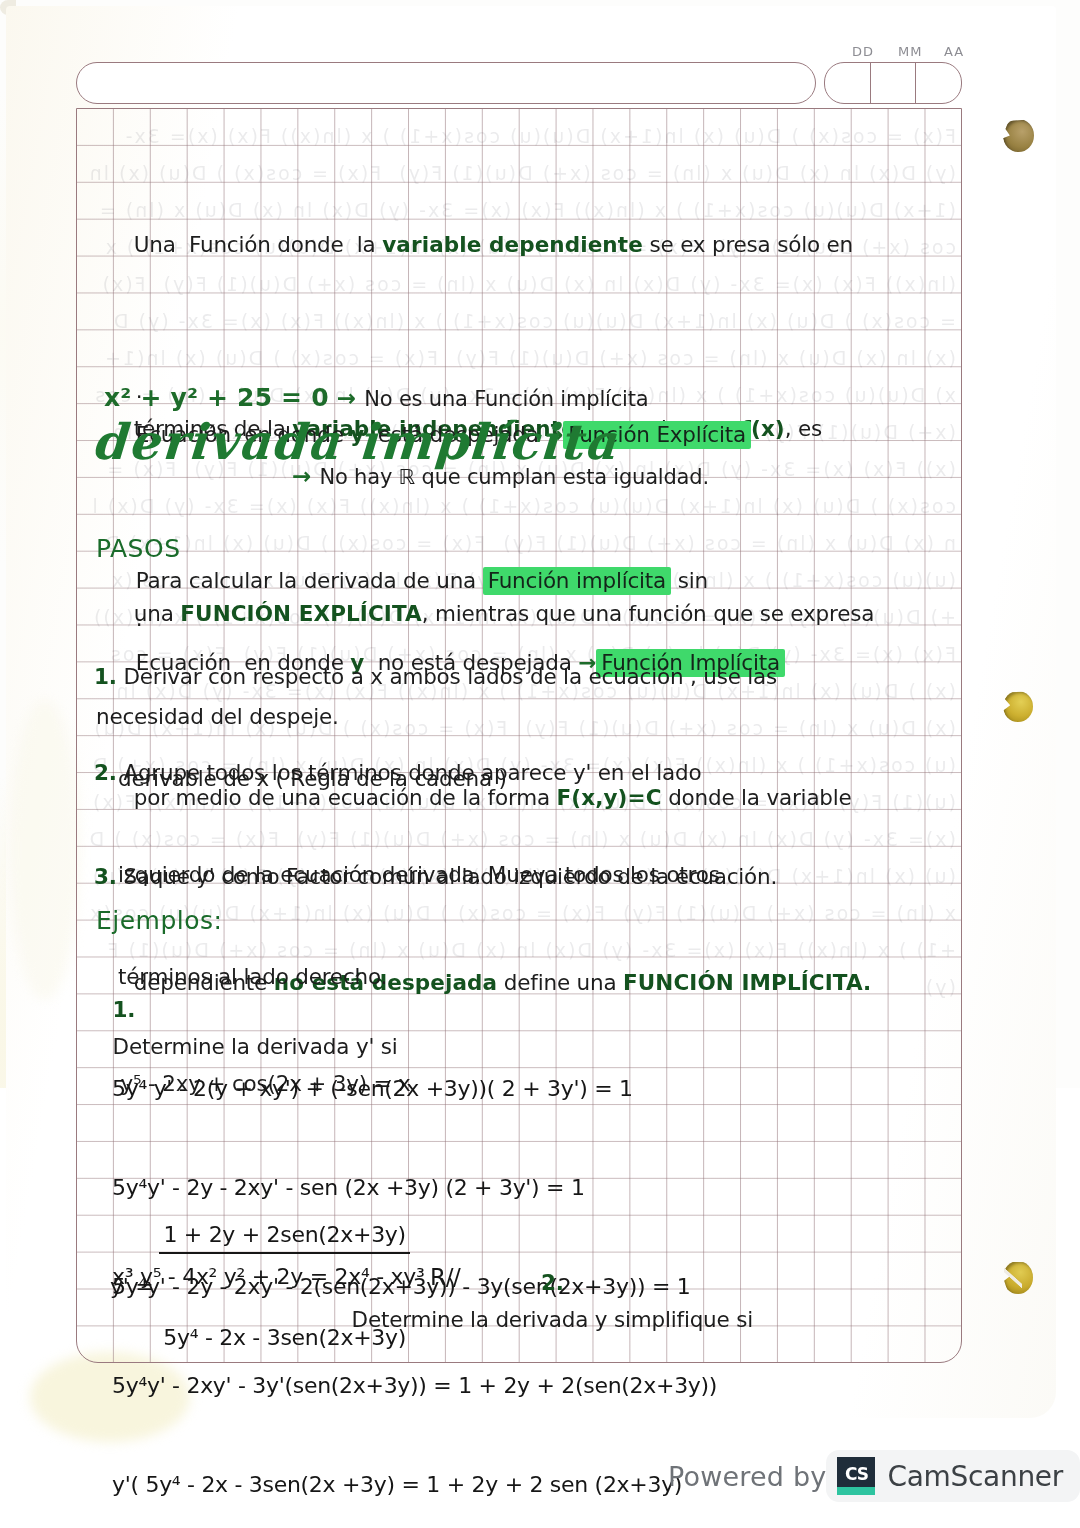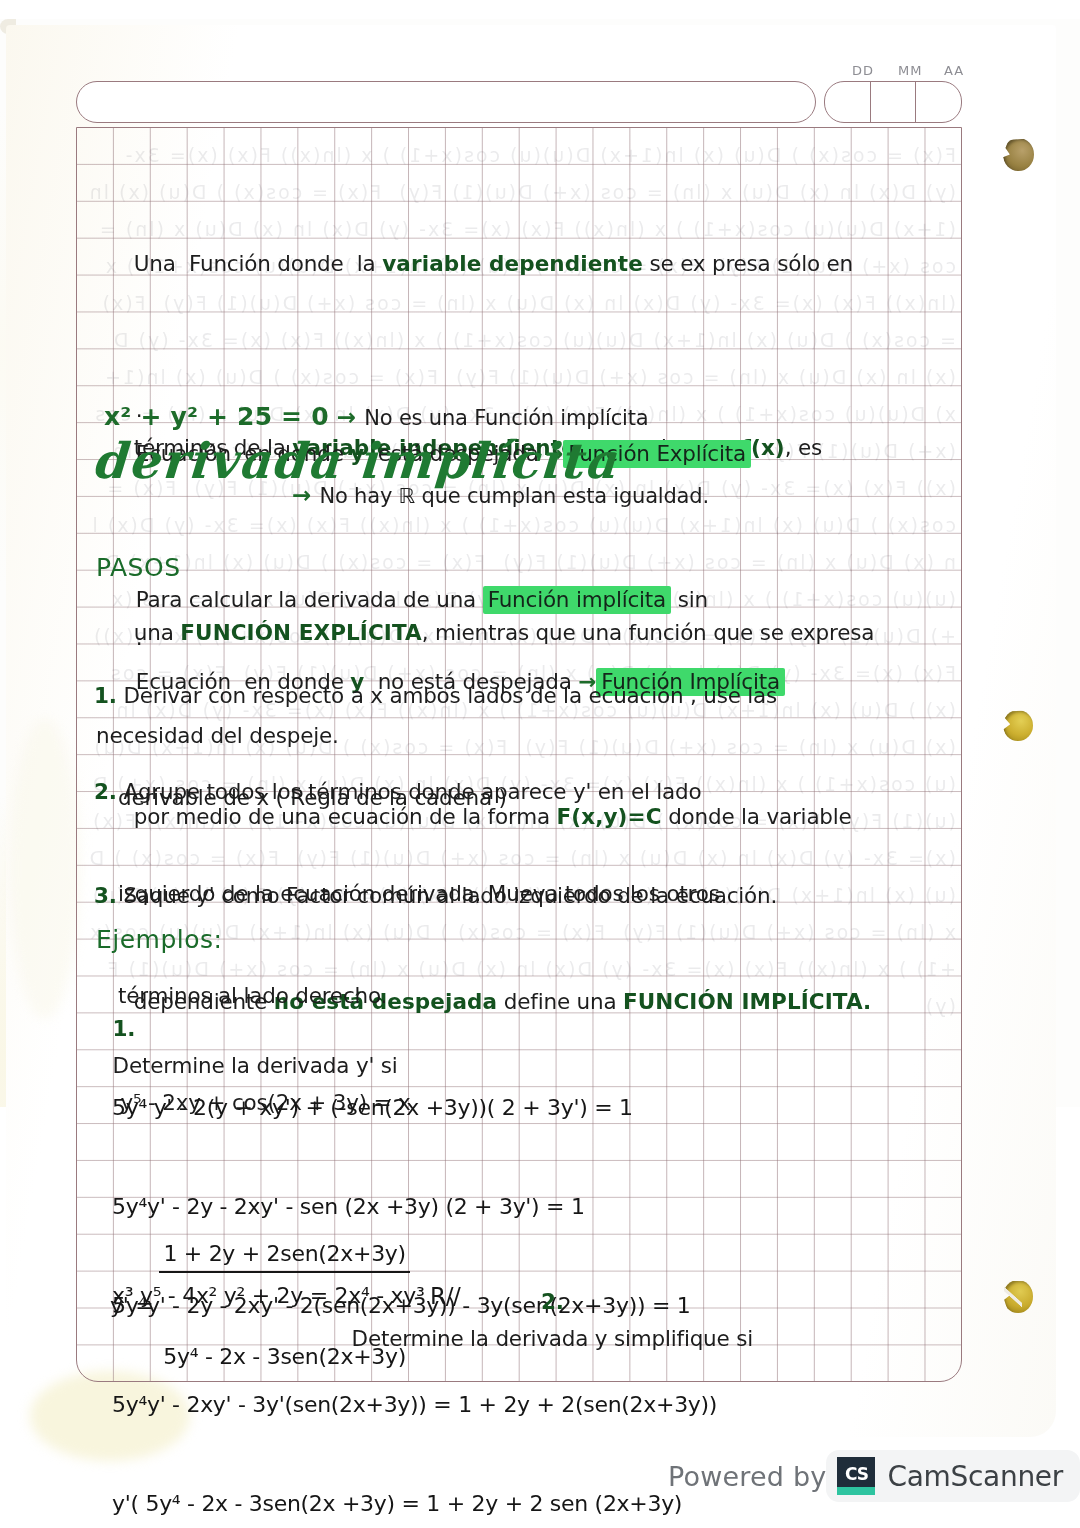--- a/index.html
+++ b/index.html
@@ -11,21 +11,20 @@
     overflow:hidden;
     position:relative;
   }
   
   #scan{
     position:absolute;left:0;top:0;width:1080px;height:1088px;
     background:
       radial-gradient(120% 60% at 10% 96%, rgba(246,240,205,.55) 0%, rgba(255,255,255,0) 42%),
       radial-gradient(90% 40% at 2% 30%, rgba(250,246,226,.35) 0%, rgba(255,255,255,0) 55%),
       #fdfdfc;
-    margin-top: 19px;
   }
   
   #pagetint{
     position:absolute;left:6px;top:6px;width:1050px;height:1412px;
     background:linear-gradient(100deg,#fbf8ef 0%,#ffffff 18%,#ffffff 84%,#fbfaf6 100%);
     border-radius:4px 4px 26px 8px;
   }
   
   .gridbox{
     position:absolute;

